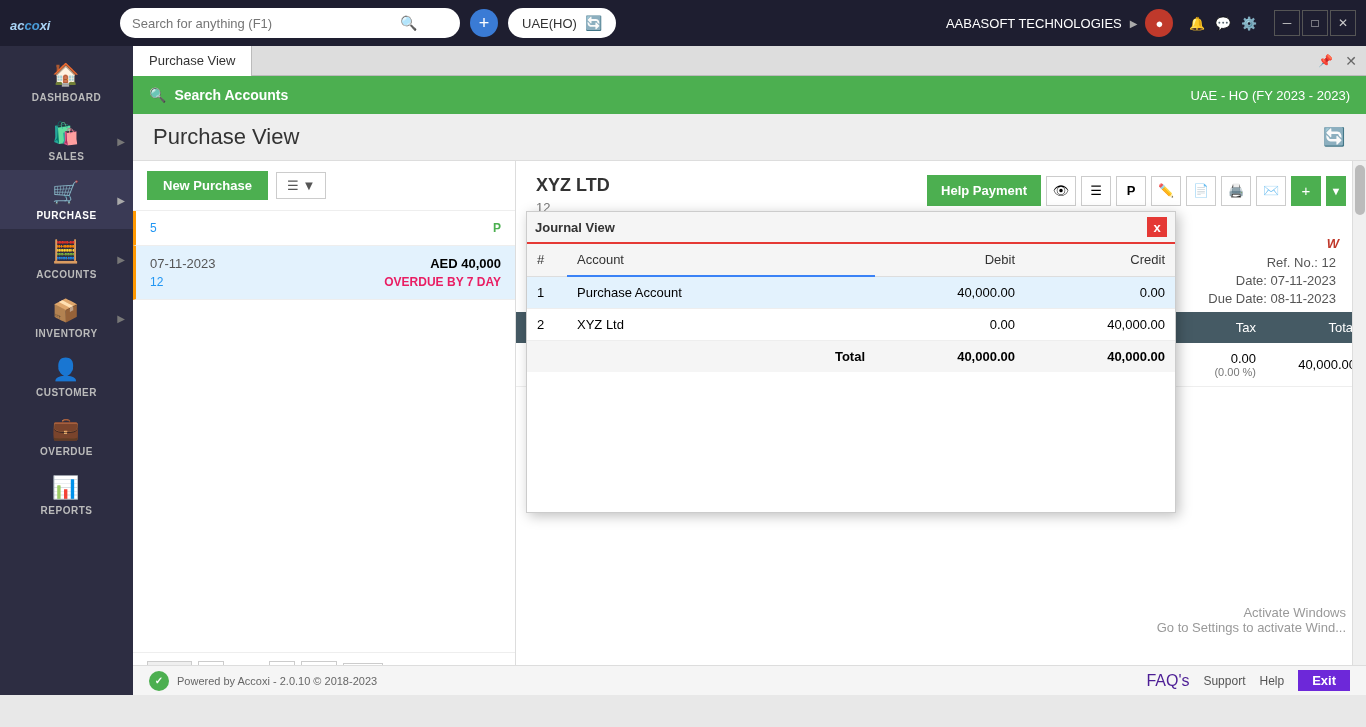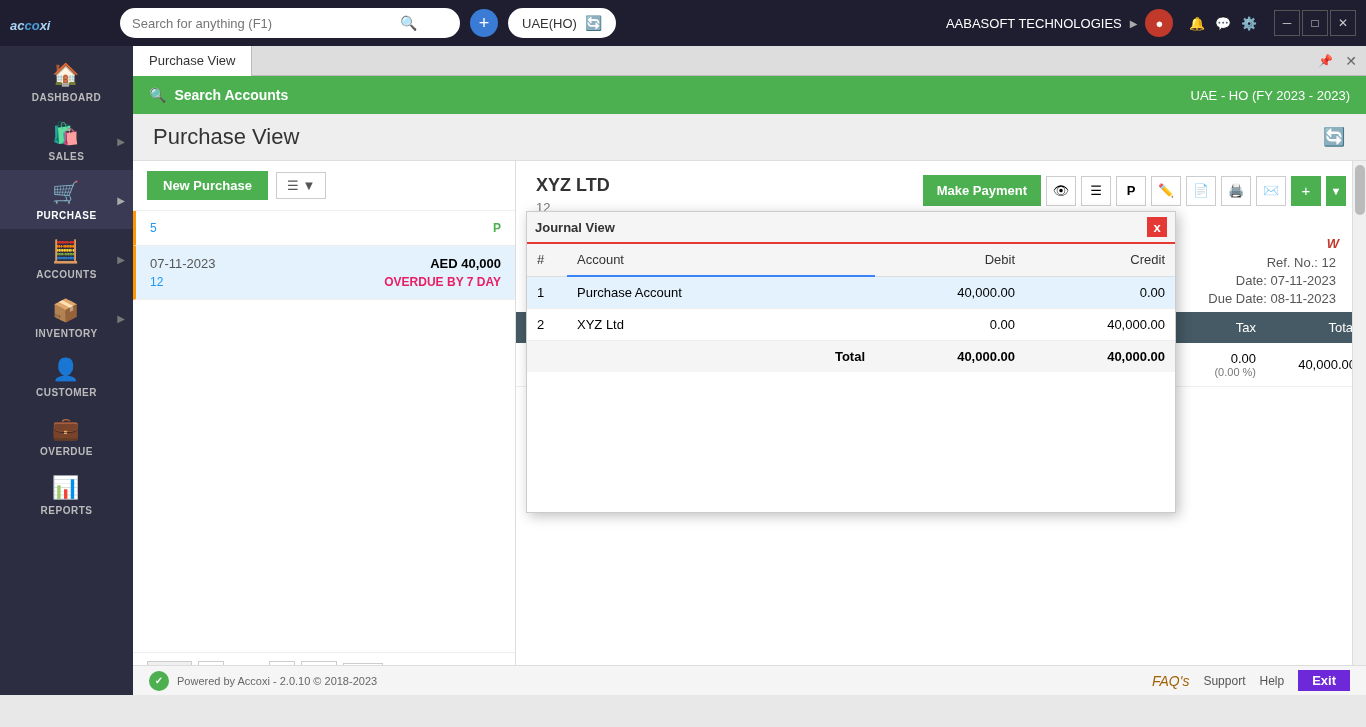--- a/index.html
+++ b/index.html
@@ -161,21 +161,21 @@
       </div>
 
       <div style="flex:1;background:white;position:relative;overflow:hidden;">
 
         <div style="padding:14px 20px 8px;display:flex;justify-content:space-between;align-items:flex-start;">
           <div>
             <div style="font-size:18px;font-weight:bold;color:#333;">XYZ LTD</div>
             <div style="color:#777;font-size:13px;margin-top:4px;">12</div>
           </div>
           <div style="display:flex;align-items:center;gap:5px;">
-            <button style="background:#4caf50;color:white;border:none;padding:8px 14px;cursor:pointer;font-size:13px;font-weight:bold;">Make Payment</button>
+            <button style="background:#4caf50;color:white;border:none;padding:8px 14px;cursor:pointer;font-size:13px;font-weight:bold;">Help Payment</button>
             <button style="background:white;border:1px solid #ccc;width:30px;height:30px;cursor:pointer;font-size:13px;">👁</button>
             <button style="background:white;border:1px solid #ccc;width:30px;height:30px;cursor:pointer;font-size:13px;">☰</button>
             <button style="background:white;border:1px solid #ccc;width:30px;height:30px;cursor:pointer;font-size:13px;font-weight:bold;">P</button>
             <button style="background:white;border:1px solid #ccc;width:30px;height:30px;cursor:pointer;font-size:13px;">✏️</button>
             <button style="background:white;border:1px solid #ccc;width:30px;height:30px;cursor:pointer;font-size:13px;">📄</button>
             <button style="background:white;border:1px solid #ccc;width:30px;height:30px;cursor:pointer;font-size:13px;">🖨️</button>
             <button style="background:white;border:1px solid #ccc;width:30px;height:30px;cursor:pointer;font-size:13px;">✉️</button>
             <button style="background:#4caf50;color:white;border:none;width:30px;height:30px;cursor:pointer;font-size:15px;display:flex;align-items:center;justify-content:center;">+</button>
             <button style="background:#4caf50;color:white;border:none;width:20px;height:30px;cursor:pointer;font-size:11px;">▼</button>
           </div>
@@ -215,20 +215,24 @@
               <td style="padding:8px 10px;border-bottom:1px solid #eee;font-size:13px;text-align:right;">40,000.00</td>
               <td style="padding:8px 10px;border-bottom:1px solid #eee;font-size:13px;text-align:right;">
                 <div>0.00</div>
                 <div style="font-size:11px;color:#777;">(0.00 %)</div>
               </td>
               <td style="padding:8px 10px;border-bottom:1px solid #eee;font-size:13px;text-align:right;">40,000.00</td>
             </tr>
           </tbody>
         </table>
 
+        <div style="position:absolute;bottom:60px;right:20px;text-align:right;font-size:12px;color:#999;">
+          <div>Activate Windows</div>
+          <div>Go to Settings to activate Wind...</div>
+        </div>
 
         <div style="position:absolute;right:0;top:0;width:14px;height:100%;background:#f0f0f0;border-left:1px solid #ddd;">
           <div style="width:10px;height:50px;background:#bbb;border-radius:5px;margin:4px auto;"></div>
         </div>
 
         <div style="position:absolute;top:50px;left:10px;width:650px;background:white;border:1px solid #ccc;box-shadow:3px 3px 12px rgba(0,0,0,0.25);z-index:201;">
           <div style="background:#f5f5f5;border-bottom:2px solid #e53935;padding:5px 8px;display:flex;align-items:center;justify-content:space-between;">
             <span style="font-weight:bold;color:#333;font-size:13px;">Journal View</span>
             <button style="background:#e53935;color:white;border:none;width:20px;height:20px;cursor:pointer;font-size:13px;font-weight:bold;display:flex;align-items:center;justify-content:center;">x</button>
           </div>
@@ -269,21 +273,21 @@
     </div>
 
     <div style="background:#f5f5f5;border-top:1px solid #ddd;padding:4px 16px;display:flex;align-items:center;justify-content:space-between;height:30px;position:absolute;bottom:0;left:0;right:0;">
       <div style="display:flex;align-items:center;gap:8px;">
         <div style="width:20px;height:20px;background:#4caf50;border-radius:50%;display:flex;align-items:center;justify-content:center;">
           <span style="color:white;font-size:10px;font-weight:bold;">✓</span>
         </div>
         <span style="font-size:11px;color:#666;">Powered by Accoxi - 2.0.10 © 2018-2023</span>
       </div>
       <div style="display:flex;align-items:center;gap:14px;">
-        <a href="#" style="font-size:14px;color:#a16207;text-decoration:none;font-style:italic;">FAQ's</a>
+        <a href="#" style="font-size:16px;color:#4c1d95;text-decoration:none;">FAQ's</a>
         <a href="#" style="font-size:12px;color:#555;text-decoration:none;">Support</a>
         <a href="#" style="font-size:12px;color:#555;text-decoration:none;">Help</a>
         <button style="background:#6d28d9;color:white;border:none;padding:3px 14px;cursor:pointer;font-size:13px;font-weight:bold;">Exit</button>
       </div>
     </div>
 
   </div>
 </div>
 
 </body></html>

